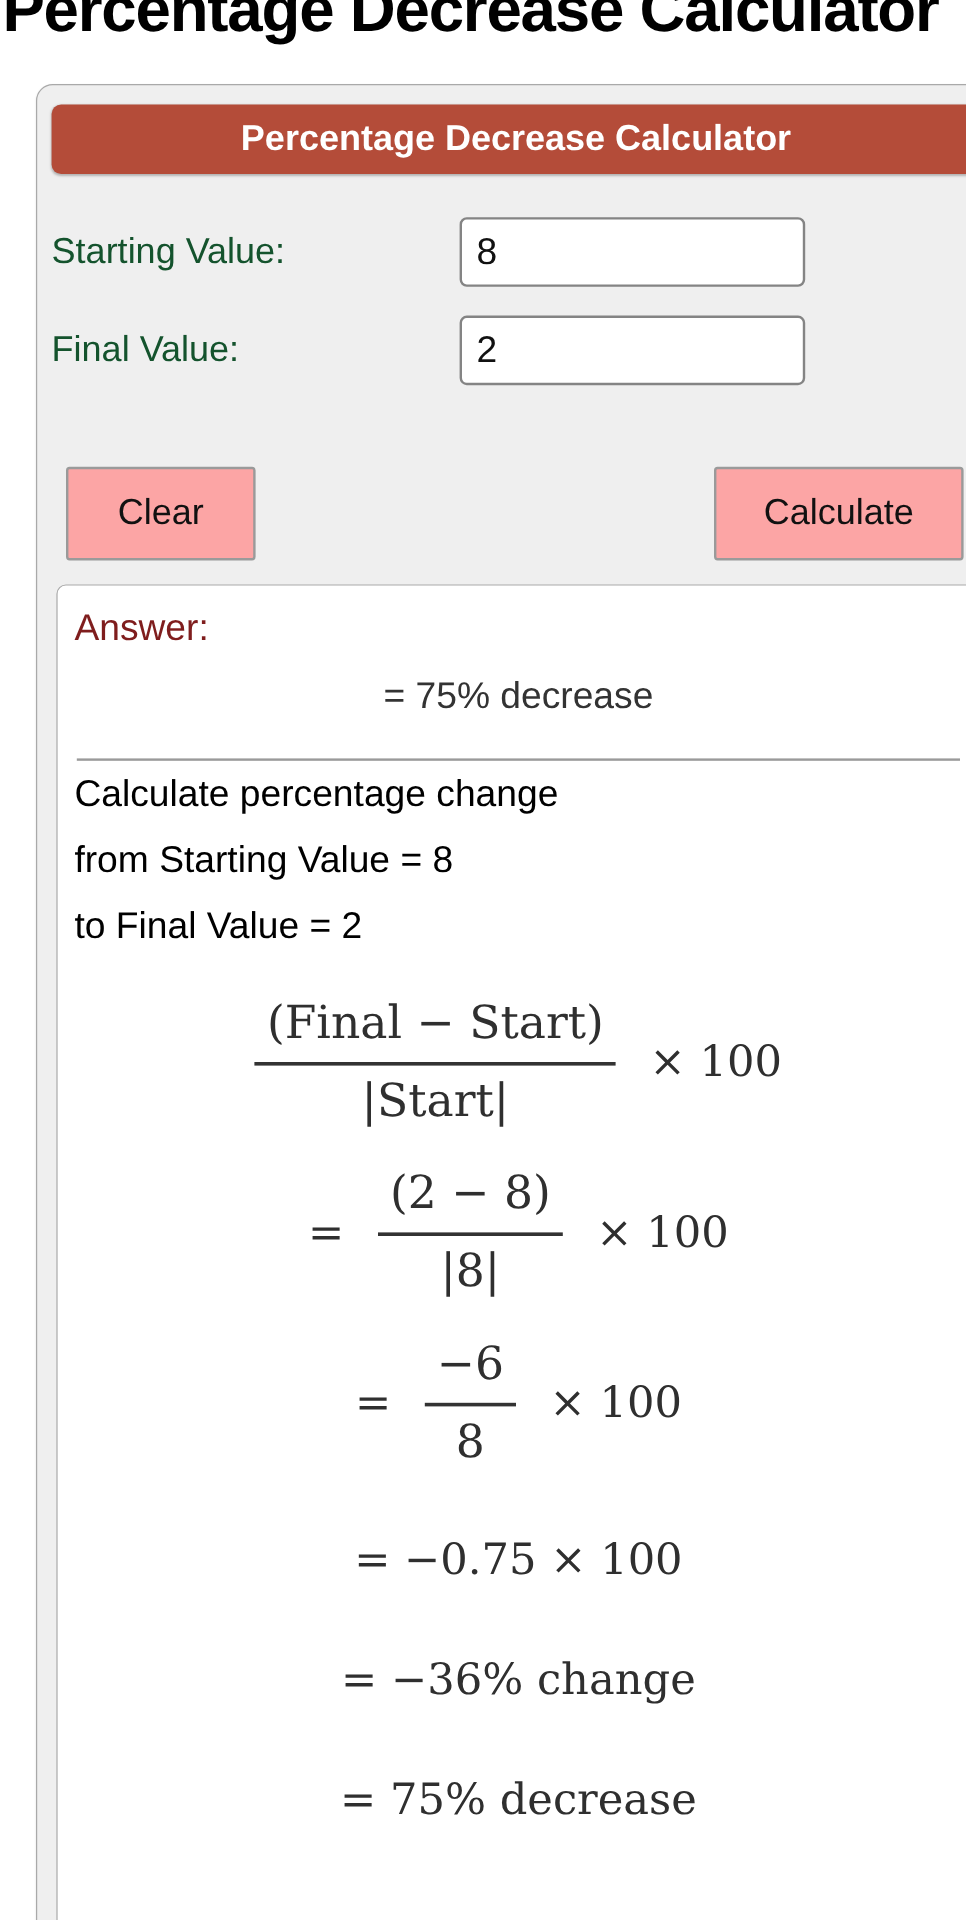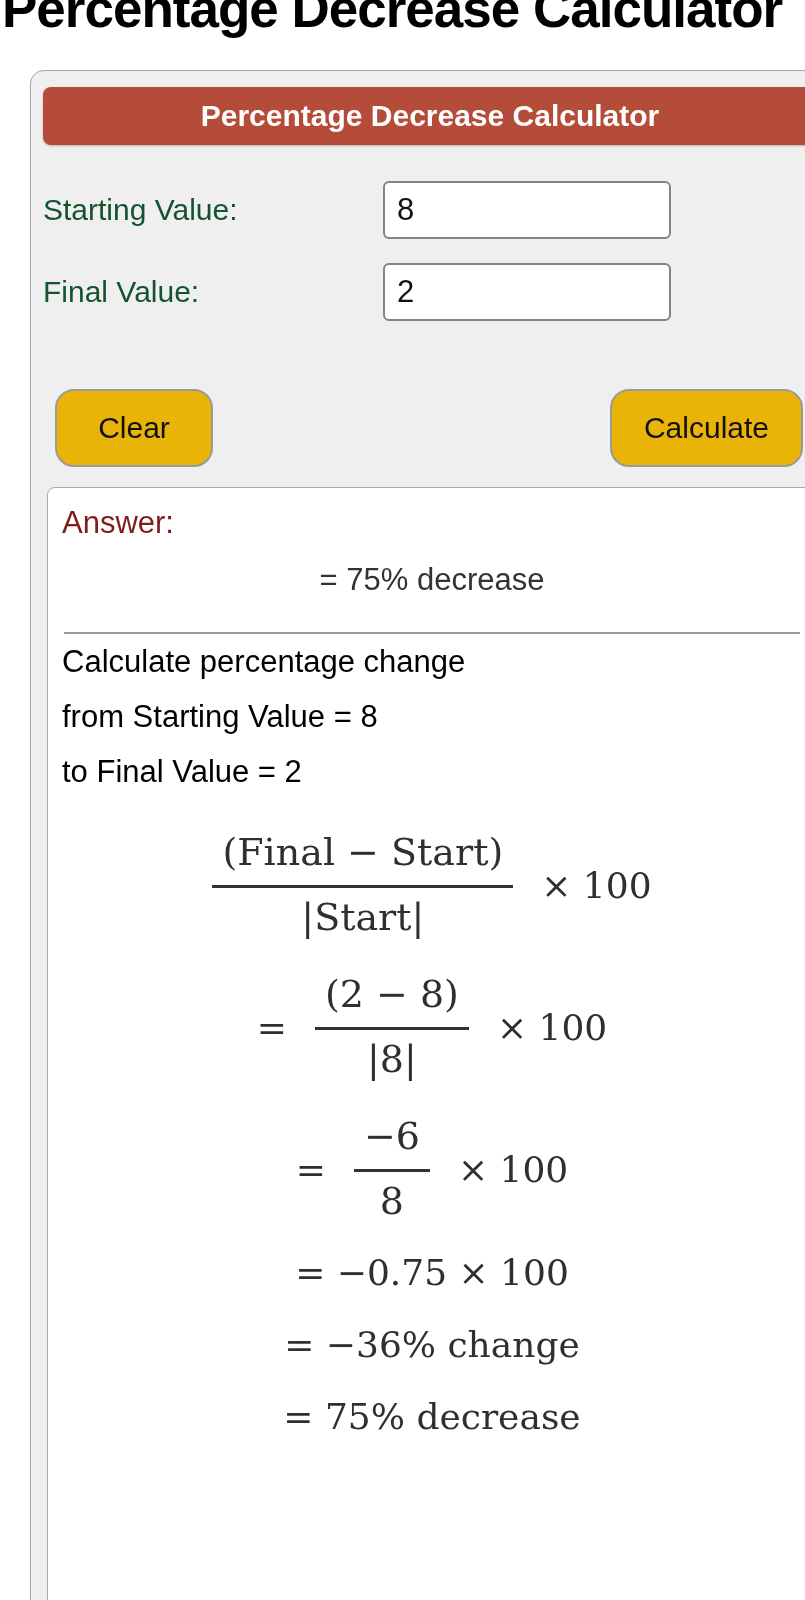--- a/index.html
+++ b/index.html
@@ -54,28 +54,28 @@
     outline: none;
   }
 
   .button-row {
     margin-top: 68px;
     display: flex; align-items: center; justify-content: space-between;
     padding: 0 14px 0 12px;
   }
   .btn {
     height: 78px;
-    background: #eab308;
-    border: 2px solid #9a9a9a; border-radius: 19px;
+    background: #fca5a5;
+    border: 2px solid #9a9a9a; border-radius: 3px;
     font-family: "Liberation Sans", sans-serif;
     font-size: 30px; color: #111;
     cursor: pointer;
   }
   .btn-clear { width: 158px; }
-  .btn-calculate { width: 193px; }
+  .btn-calculate { width: 208px; }
 
   
   .result-panel {
     margin-top: 20px; margin-left: 4px;
     width: 770px; min-height: 1500px;
     background: #ffffff;
     border: 1px solid #a9a9a9; border-radius: 8px;
     padding: 10px 14px 30px 14px;
   }
   .answer-label, .solution-label {
@@ -94,21 +94,21 @@
 
   
   .math-row {
     display: flex; align-items: center; justify-content: center;
     font-family: "DejaVu Serif", "Liberation Serif", serif;
     color: #2f2f2f;
     font-size: 36px;
     gap: 28px;
   }
   .math-row.frac-row { margin-top: 30px; }
-  .math-row.plain { margin-top: 24px; line-height: 48px; }
+  .math-row.plain { margin-top: 52px; line-height: 48px; }
   .frac { display: inline-flex; flex-direction: column; align-items: stretch; text-align: center; font-size: 38px; }
   .frac .num { padding: 0 10px 8px 10px; border-bottom: 3px solid #333; line-height: 1.25; }
   .frac .den { padding: 6px 10px 0 10px; line-height: 1.25; }
 </style>
 </head>
 <body>
 
 <h1 class="page-title">Percentage Decrease Calculator</h1>
 
 <div class="card">

